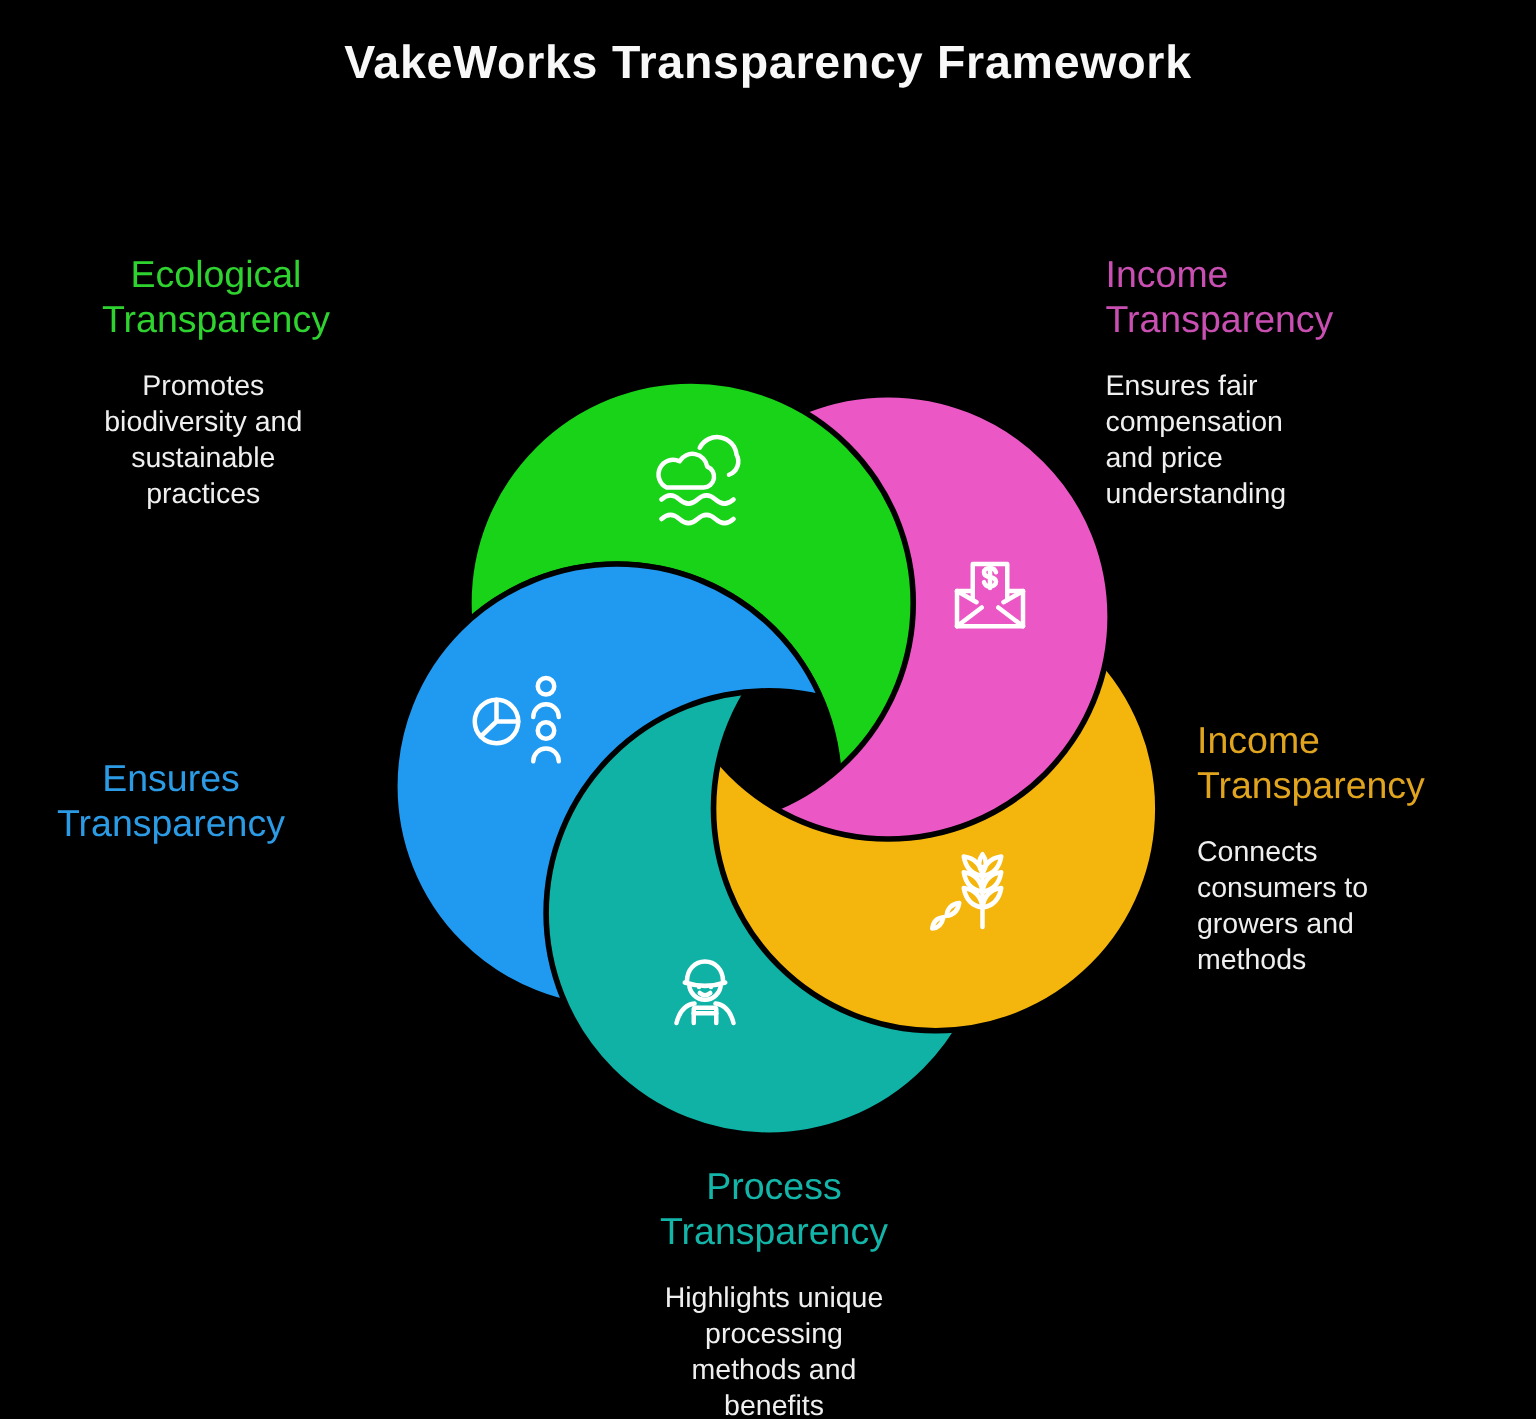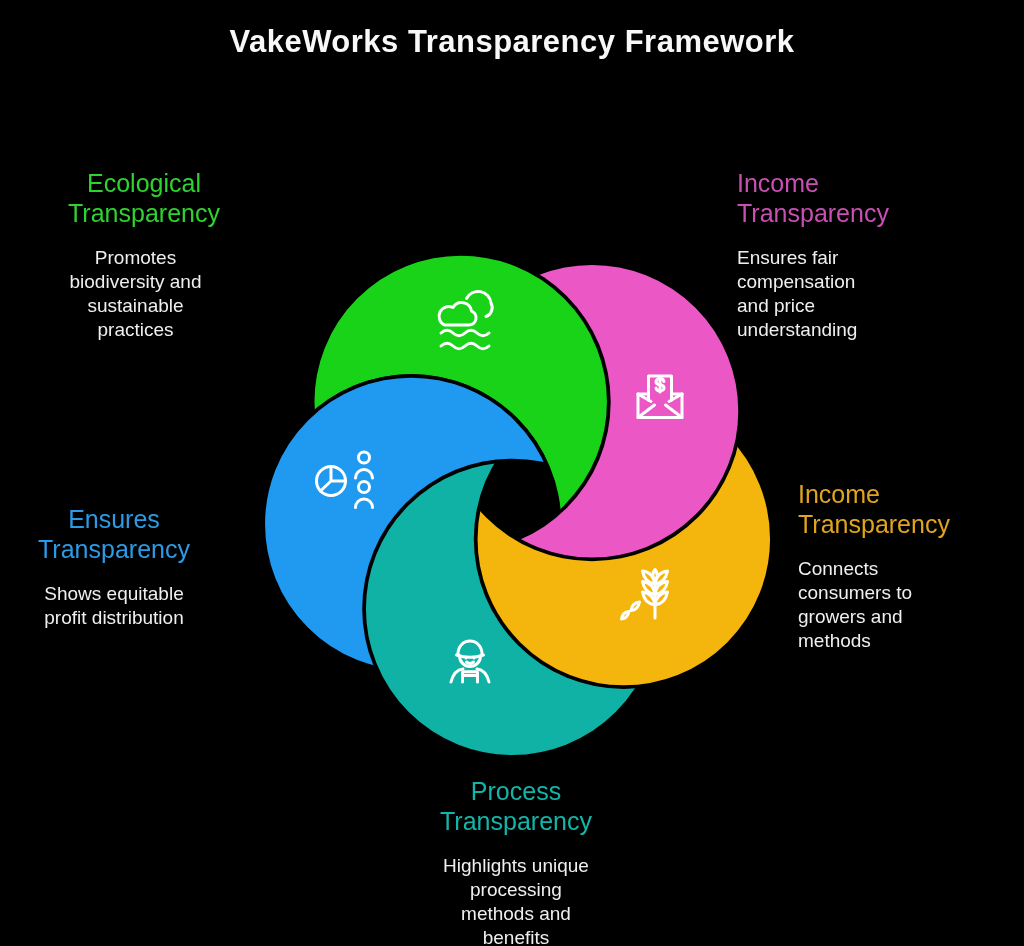--- a/index.html
+++ b/index.html
@@ -154,22 +154,20 @@
 consumers to
 growers and
 methods</div>
   </div>
 
   <div class="label pos-profits align-r">
     <div class="heading" style="color: rgb(44, 155, 229);">
       <span>Ensures</span>
       <span>Transparency</span>
     </div>
-    <div class="desc">Shows equitable
-profit distribution</div>
   </div>
 
   <div class="label pos-process align-c">
     <div class="heading" style="color: rgb(19, 181, 169);">
       <span>Process</span>
       <span>Transparency</span>
     </div>
     <div class="desc">Highlights unique
 processing
 methods and

